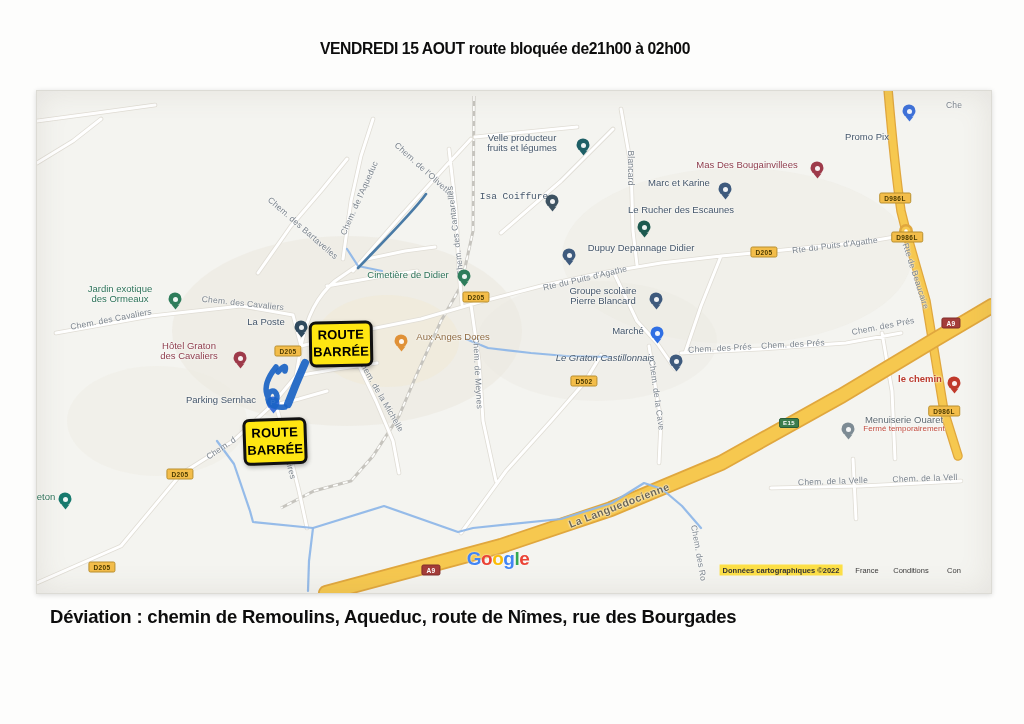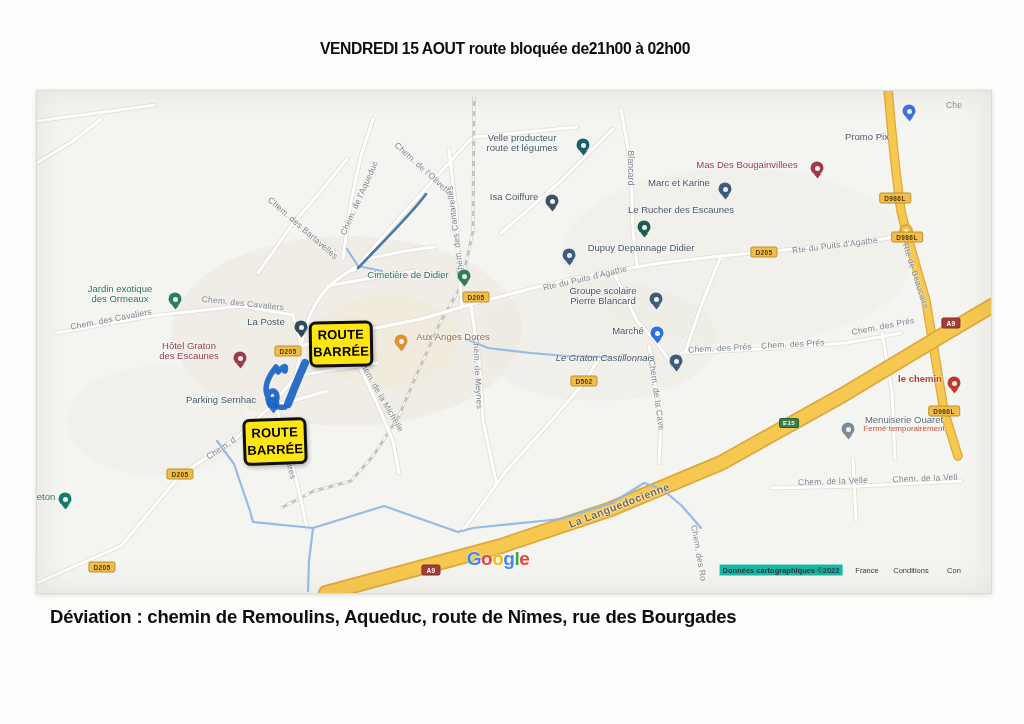--- a/index.html
+++ b/index.html
@@ -50,21 +50,21 @@
        padding:1px 4px;border-radius:2px;letter-spacing:.4px;z-index:4;white-space:nowrap;}
   .rbadge.a{background:var(--badge-red-bg,#a43d3a);border-color:#7e2c2a;color:#fff;}
   .rbadge.e{background:var(--badge-green-bg,#3b7d4d);border-color:#2a5c38;color:#fff;font-size:6px;padding:1px 3px;}
   .rbsign{position:absolute;background:var(--accent-yellow-sign,#ffe612);border:3.5px solid #101010;border-radius:7px;
        display:flex;flex-direction:column;align-items:center;justify-content:center;color:#000;
        font-size:13px;font-weight:800;line-height:1.3;letter-spacing:.2px;z-index:8;
        box-shadow:1px 2px 4px rgba(0,0,0,.28);}
   .glogo{position:absolute;transform:translate(-50%,-50%);font-size:19px;font-weight:700;letter-spacing:-.5px;
        z-index:6;text-shadow:0 0 2px #fff;}
   .attr{position:absolute;transform:translate(-50%,-50%);font-size:7.5px;color:#3a3a3a;white-space:nowrap;z-index:6;}
-  .attr.boxed{background:#14b8a6;padding:1px 3px;font-weight:700;color:#333;}
+  .attr.boxed{background:#fde047;padding:1px 3px;font-weight:700;color:#333;}
   .scribsvg{z-index:7;}
 </style>
 </head>
 <body>
 
 <div class="page-title">VENDREDI 15 AOUT route bloquée de21h00 à 02h00</div>
 
 <div class="map">
   <svg width="954" height="502">
     <g>
@@ -149,24 +149,24 @@
       <div class="street" style="left: 846px; top: 235px; transform: translate(-50%, -50%) rotate(-11deg);">Chem. des Prés</div>
       <div class="street" style="left: 796px; top: 390px; transform: translate(-50%, -50%) rotate(-2deg);">Chem. de la Velle</div>
       <div class="street" style="left: 888px; top: 387px; transform: translate(-50%, -50%) rotate(-2deg);">Chem. de la Vell</div>
       <div class="street hwy" style="left: 582px; top: 414px; transform: translate(-50%, -50%) rotate(-21deg);">La Languedocienne</div>
       <div class="street" style="left: 662px; top: 462px; transform: translate(-50%, -50%) rotate(80deg);">Chem. des Ro</div>
       <div class="street" style="left: 184px; top: 357px; transform: translate(-50%, -50%) rotate(-34deg);">Chem. d</div>
       <div class="street" style="left: 254px; top: 378px; transform: translate(-50%, -50%) rotate(76deg);">Aires</div>
       <div class="street" style="left: 917px; top: 14px; transform: translate(-50%, -50%) rotate(0deg);">Che</div>
       <div class="poi " style="left: 485px; top: 52px; transform: translate(-50%, -50%);">
         <div>Velle producteur</div>
-        <div>route et légumes</div>
+        <div>fruits et légumes</div>
       </div>
       <div class="pin" style="left: 546px; top: 62px; --pc: #1d5f66;"></div>
-      <div class="poi " style="left: 477px; top: 106px; transform: translate(-50%, -50%);">
+      <div class="poi " style="left: 477px; top: 106px; transform: translate(-50%, -50%); font-family: Liberation Mono, monospace;">
         <div>Isa Coiffure</div>
       </div>
       <div class="pin" style="left: 515px; top: 118px; --pc: #3d5261;"></div>
       <div class="poi " style="left: 830px; top: 14px; transform: translate(-50%, -50%); margin-top: 32px;">
         <div>Promo Pix</div>
       </div>
       <div class="pin" style="left: 872px; top: 28px; --pc: #3f72d9;"></div>
       <div class="poi maroon" style="left: 710px; top: 74px; transform: translate(-50%, -50%);">
         <div>Mas Des Bougainvillees</div>
       </div>
@@ -191,21 +191,21 @@
       <div class="poi green" style="left: 371px; top: 184px; transform: translate(-50%, -50%);">
         <div>Cimetière de Didier</div>
       </div>
       <div class="pin" style="left: 427px; top: 193px; --pc: #2e7d5b;"></div>
       <div class="poi " style="left: 229px; top: 231px; transform: translate(-50%, -50%);">
         <div>La Poste</div>
       </div>
       <div class="pin" style="left: 264px; top: 244px; --pc: #2f4a5e;"></div>
       <div class="poi maroon" style="left: 152px; top: 260px; transform: translate(-50%, -50%);">
         <div>Hôtel Graton</div>
-        <div>des Escaunes</div>
+        <div>des Cavaliers</div>
       </div>
       <div class="pin" style="left: 203px; top: 275px; --pc: #9e3a4a;"></div>
       <div class="poi food" style="left: 416px; top: 246px; transform: translate(-50%, -50%);">
         <div>Aux Anges Dores</div>
       </div>
       <div class="pin" style="left: 364px; top: 258px; --pc: #e09137;"></div>
       <div class="poi " style="left: 566px; top: 205px; transform: translate(-50%, -50%);">
         <div>Groupe scolaire</div>
         <div>Pierre Blancard</div>
       </div>

